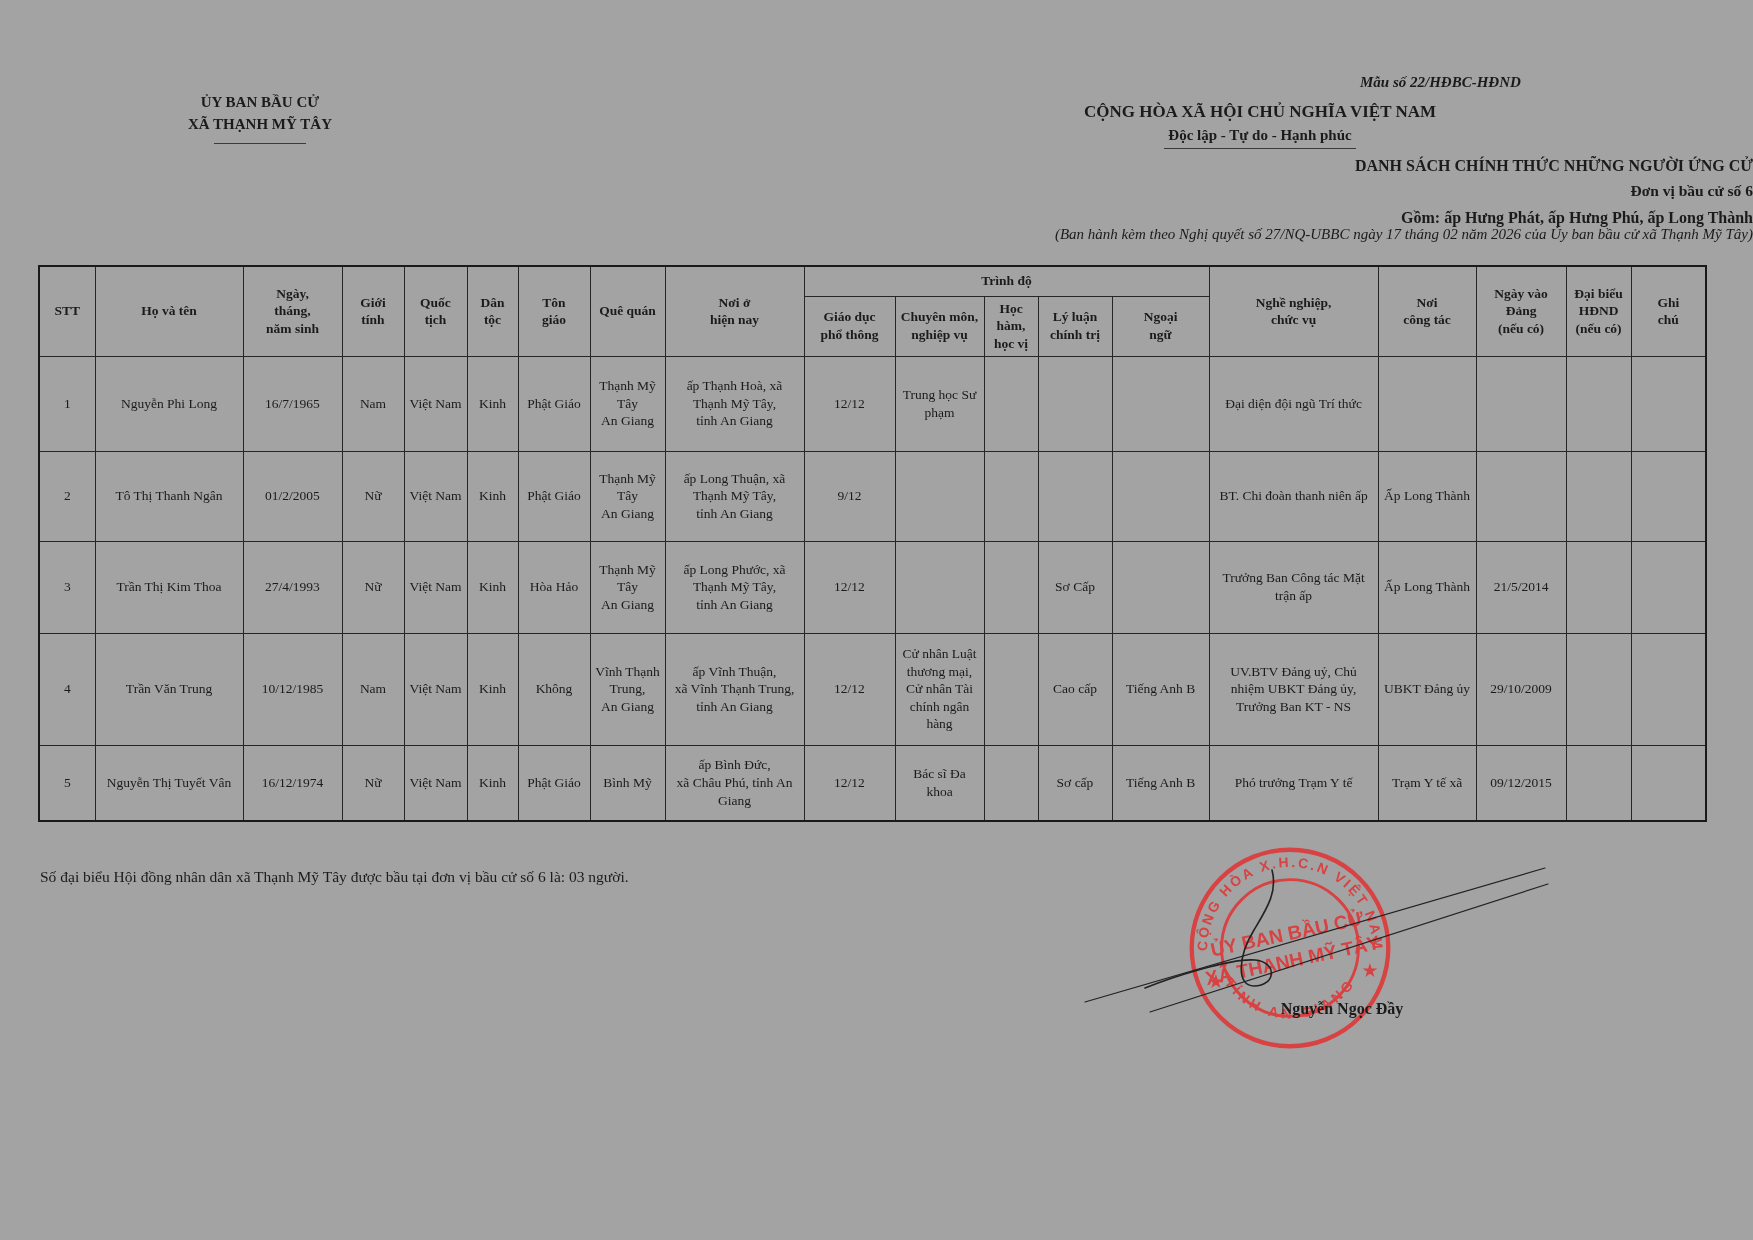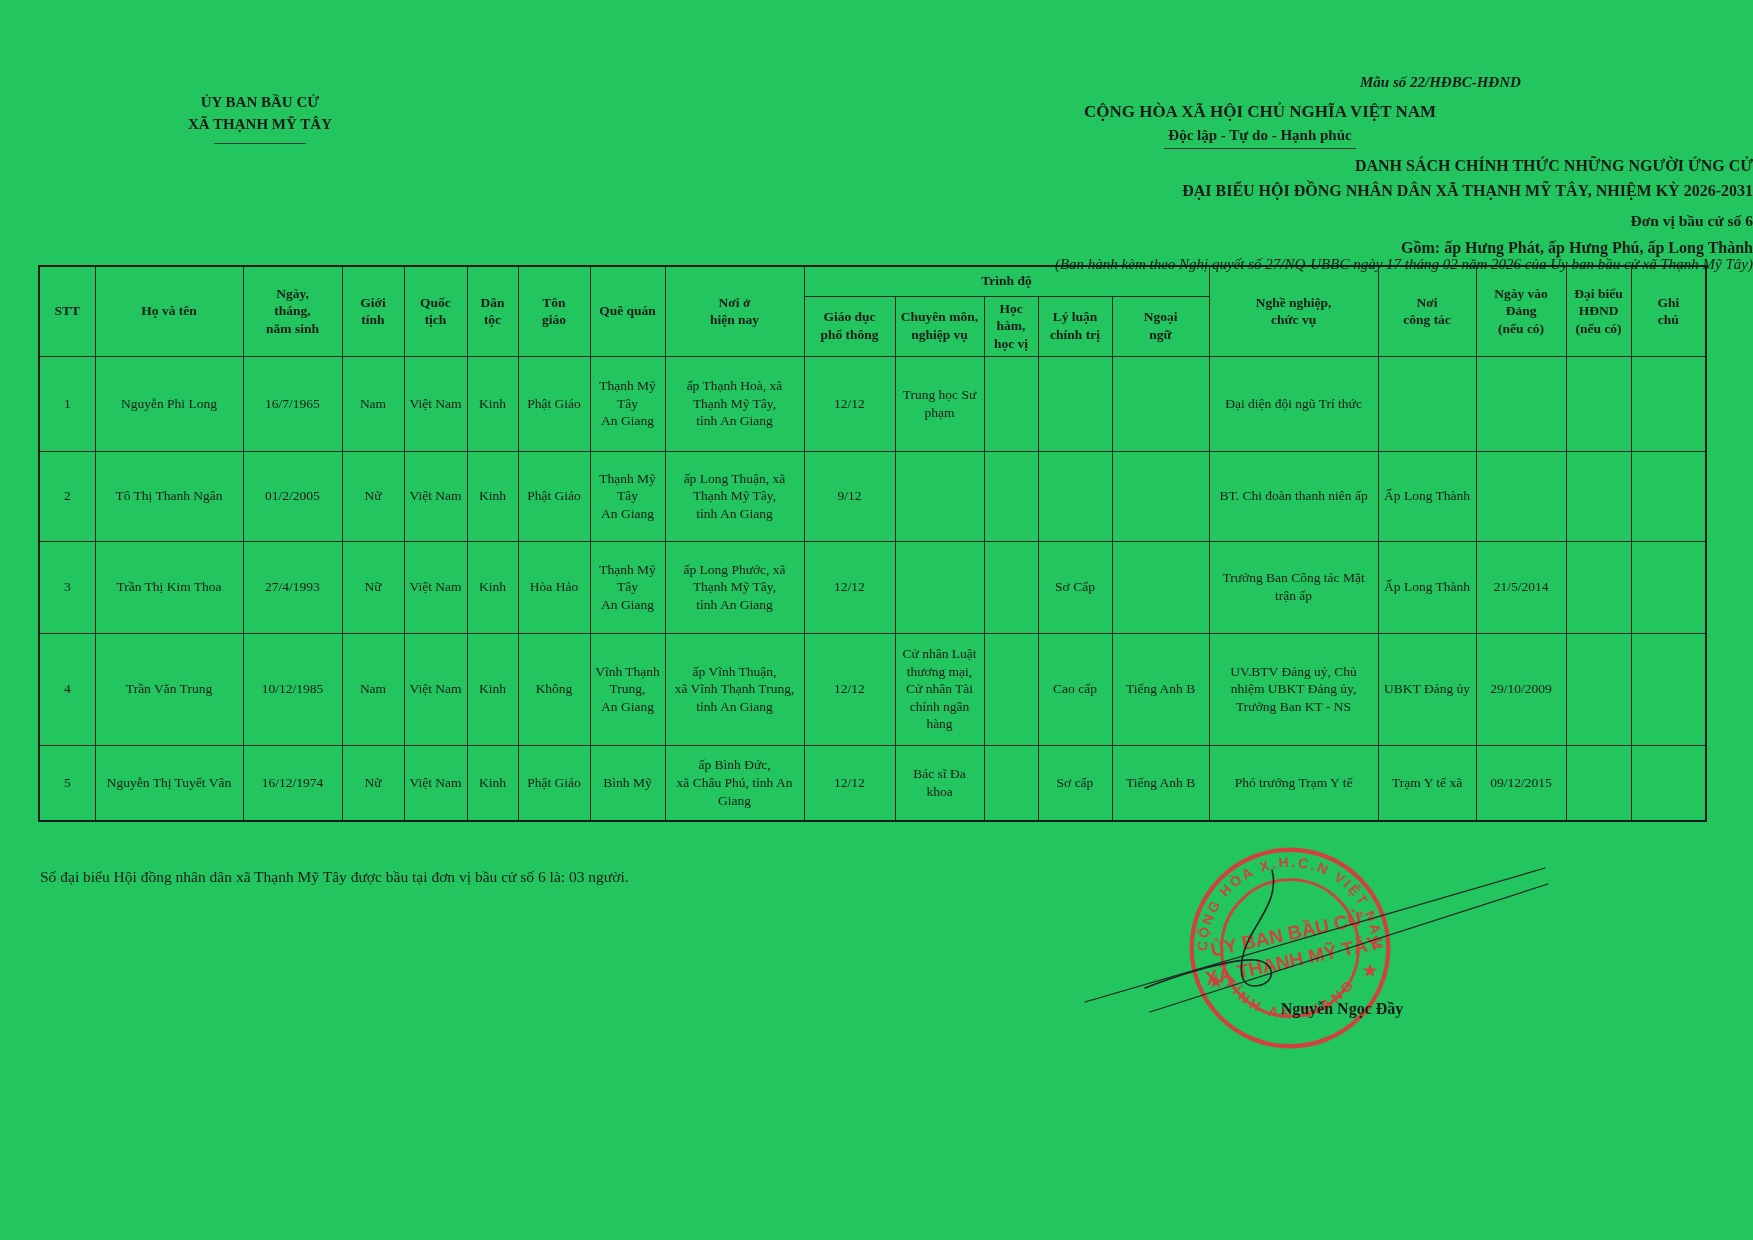--- a/index.html
+++ b/index.html
@@ -1,19 +1,19 @@
 <!DOCTYPE html>
 <html><head>
 <meta charset="utf-8">
 <style>
   html,body{margin:0;padding:0;background:#ffffff;}
   .page{
     position:relative;
     width:1753px;height:1240px;
-    background:#22c55e;
+    background:#a3a3a3;
     font-family:"Liberation Serif", serif;
     color:#1b1b1b;
     overflow:hidden;
   }
   
   .form-number{
     position:absolute;left:1360px;top:74px;
     font-size:15px;font-weight:bold;font-style:italic;white-space:nowrap;
   }
   .issuer{
@@ -83,21 +83,20 @@
     <div class="issuer-rule"></div>
   </div>
 
   <div class="republic">
     <div class="republic-l1">CỘNG HÒA XÃ HỘI CHỦ NGHĨA VIỆT NAM</div>
     <div><span class="republic-l2">Độc lập - Tự do - Hạnh phúc</span></div>
   </div>
 
   <div class="title-block">
     <div class="title-l1">DANH SÁCH CHÍNH THỨC NHỮNG NGƯỜI ỨNG CỬ</div>
-    <div class="title-l2">ĐẠI BIỂU HỘI ĐỒNG NHÂN DÂN XÃ THẠNH MỸ TÂY, NHIỆM KỲ 2026-2031</div>
     <div class="title-unit">Đơn vị bầu cử số 6</div>
     <div class="title-scope">Gồm: ấp Hưng Phát, ấp Hưng Phú, ấp Long Thành</div>
     <div class="title-note">(Ban hành kèm theo Nghị quyết số 27/NQ-UBBC ngày 17 tháng 02 năm 2026 của Ủy ban bầu cử xã Thạnh Mỹ Tây)</div>
   </div>
 
   <table class="roster">
     <colgroup>
       <col style="width:56px">
         <col style="width:148px">
         <col style="width:99px">

